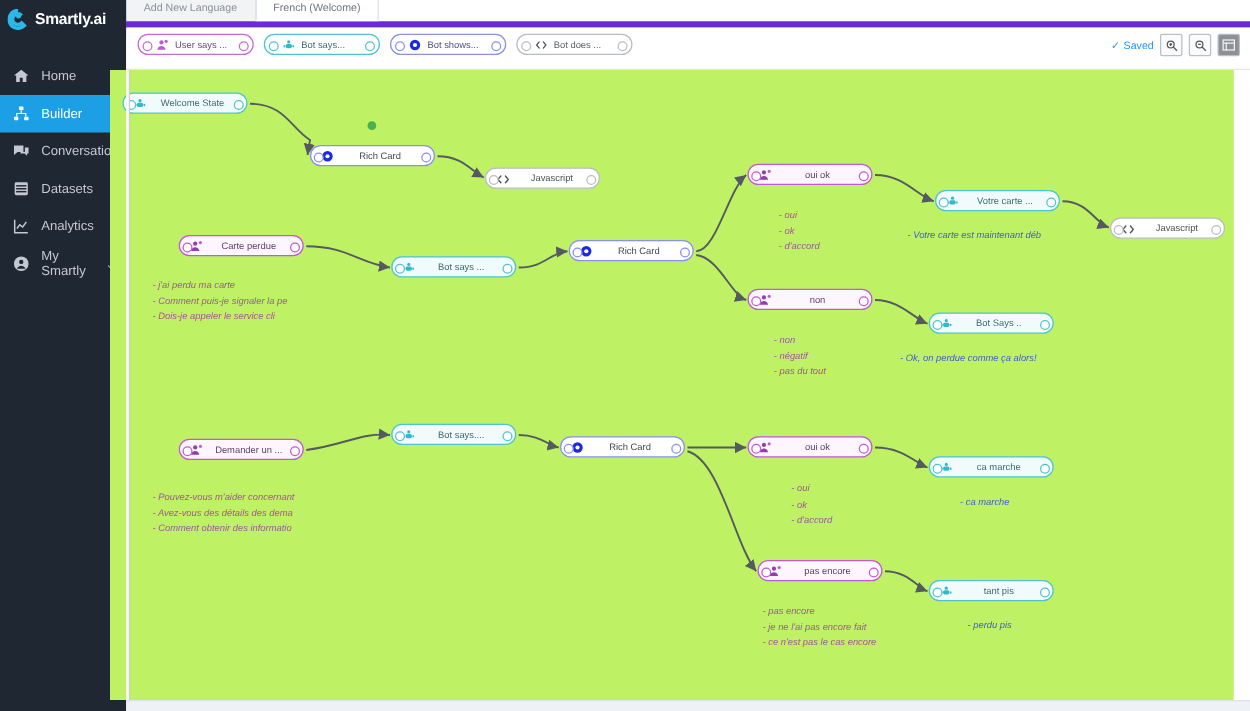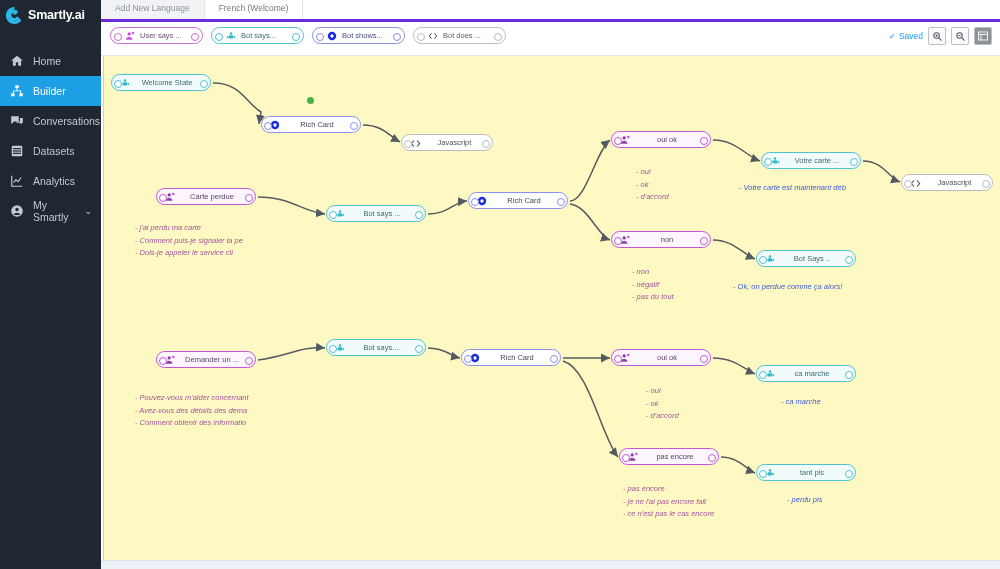--- a/index.html
+++ b/index.html
@@ -34,21 +34,21 @@
   }
   .nav-item.active { background: #1c9fe4; color: #fff; }
   .nav-ico { width: 14px; height: 14px; flex: none; display:block; }
   .nav-ico svg { display: block; }
   .nav-caret { margin-left: auto; margin-right: 9px; font-size: 9px; color:#c3c9d1; }
 
   
   .tabs {
     position: absolute; left: 101px; top: 0;
     width: 899px; height: 22px;
-    background: #1d4ed8; border-bottom: 3px solid #6d28d9;
+    background: #1d4ed8; border-bottom: 5px solid #6d28d9;
     display: flex; align-items: flex-end;
   }
   .tab {
     height: 22px; display: flex; align-items: center;
     padding: 0 14px; font-size: 8.5px; color: #8a9099;
     border-right: 1px solid #e2e5e8; cursor: pointer;
     background: #f2f3f5;
   }
   .tab.active {
     background: #ffffff; color: #6f7680;
@@ -91,23 +91,23 @@
   .saved { color: #2196f3; font-size: 8.5px; display:flex; align-items:center; gap:3px; }
   .tbtn {
     width: 18px; height: 18px; border: 1px solid #b9bfc6;
     border-radius: 2px; background: #fbfbfc;
     display:flex; align-items:center; justify-content:center; cursor:pointer;
   }
   .tbtn.dark { background: #8d9197; }
 
   
   .canvas {
-    position: absolute; left: 101px; top: 56px;
+    position: absolute; left: 88px; top: 56px;
     width: 899px; height: 504px;
-    background: #fef9c3; overflow: hidden;
+    background: #bef264; overflow: hidden;
   }
   .canvas-scroll {
     position: absolute; left: 101px; top: 560px;
     width: 899px; height: 9px; background: #eef2f7;
     border-top: 1px solid #dde3ea;
   }
   .canvas-left-rail {
     position: absolute; left: 101px; top: 56px;
     width: 3px; height: 504px; background: #ffffff;
     border-right: 1px solid #c9ced4;

